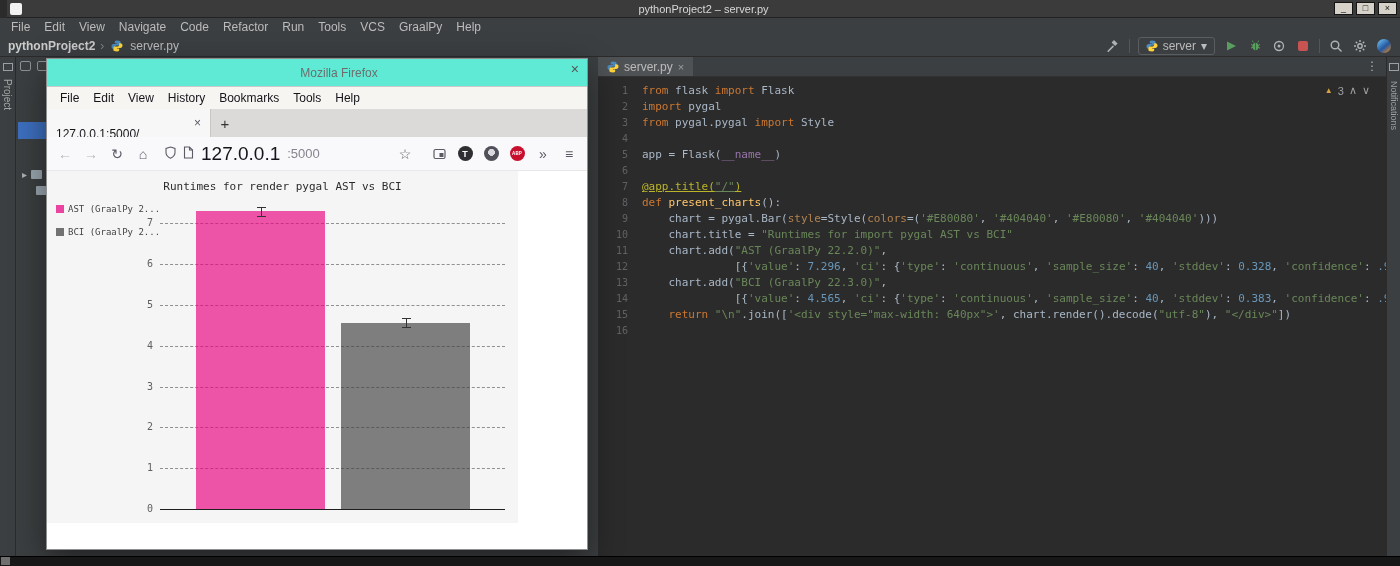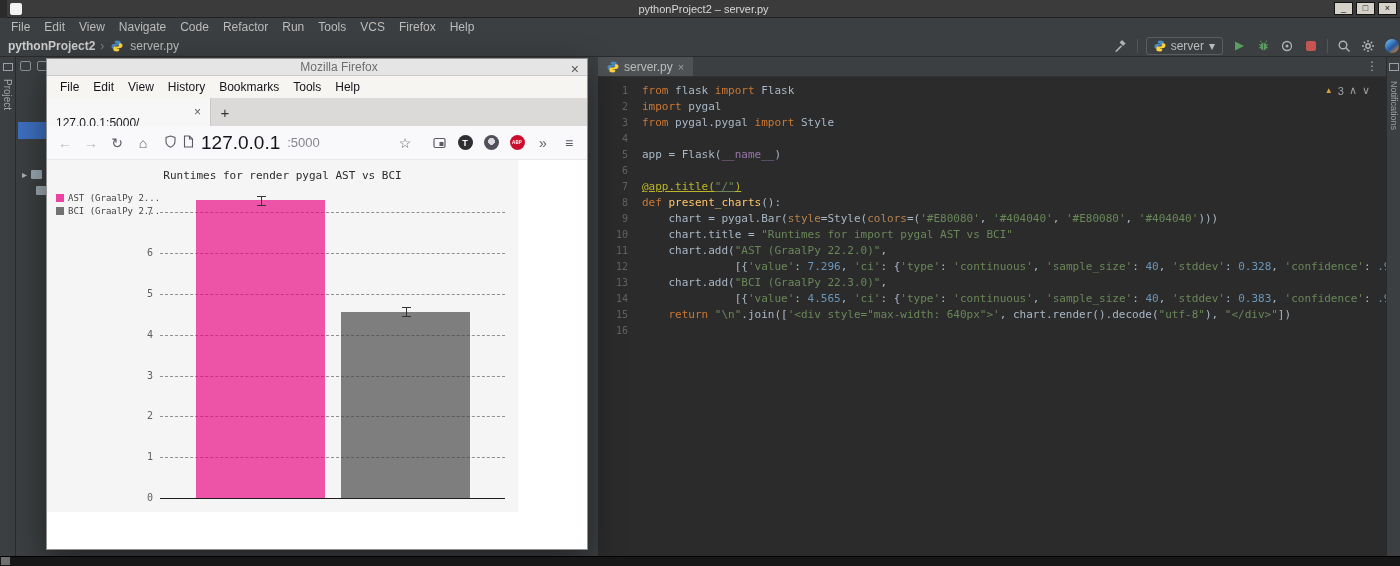--- a/index.html
+++ b/index.html
@@ -13,21 +13,21 @@
   .win-controls { margin-left:auto; display:flex; padding-right:3px; z-index:2; }
   .win-btn { width:19px; height:13px; background:#d6d2ca; border:1px solid #141414; color:#141414; font-size:9px; line-height:10px; text-align:center; margin-left:3px; cursor:default; }
 
   
   .ide-menubar { position:absolute; top:18px; left:0; right:0; height:17px; background:#3c3f41; display:flex; align-items:center; padding-left:4px; z-index:10; }
   .ide-menu-item { padding:0 7px; font-size:12px; color:#bbbbbb; }
   .ide-toolbar { position:absolute; top:35px; left:0; right:0; height:22px; background:#3c3f41; border-bottom:1px solid #2b2b2b; display:flex; align-items:center; z-index:10; }
   .breadcrumb { display:flex; align-items:center; gap:5px; padding-left:8px; font-size:12px; color:#bbbbbb; }
   .crumb-project { font-weight:bold; color:#cccccc; }
   .crumb-sep { color:#808080; }
-  .toolbar-right { margin-left:auto; display:flex; align-items:center; gap:8px; }
+  .toolbar-right { margin-left:auto; display:flex; align-items:center; gap:8px; padding-right:8px; }
   .sep-v { width:1px; height:14px; background:#555; }
   .run-config { display:flex; align-items:center; gap:5px; border:1px solid #5a5e60; border-radius:3px; padding:1px 7px; color:#bbbbbb; font-size:12px; }
   .tb-icon { display:flex; align-items:center; justify-content:center; width:16px; height:16px; }
   .stop-square { width:10px; height:10px; background:#C75450; border-radius:2px; }
   .ball { width:14px; height:14px; border-radius:50%; background:linear-gradient(140deg,#6ab7e8 10%,#2457a0 55%,#ef8e1e 100%); }
 
   
   .left-stripe { position:absolute; left:0; top:57px; width:16px; bottom:10px; background:#3c3f41; border-right:1px solid #2b2b2b; z-index:5; display:flex; flex-direction:column; align-items:center; }
   .stripe-icon { width:10px; height:8px; border:1px solid #9aa0a6; margin-top:6px; }
   .stripe-label { writing-mode:vertical-rl; font-size:10px; color:#a7a7a7; margin-top:8px; }
@@ -52,21 +52,21 @@
   .gutter-num { flex:none; width:44px; text-align:right; padding-right:14px; color:#606366; font-size:10px; line-height:16px; }
   .code-text { line-height:16px; }
   .tok-t { color:#a9b7c6; } .tok-k { color:#cc7832; } .tok-s { color:#6a8759; }
   .tok-n { color:#6897bb; } .tok-d { color:#bbb529; } .tok-f { color:#ffc66b; }
   .tok-a { color:#b3824e; } .tok-m { color:#9876aa; } .tok-u { text-decoration:underline; }
   .inspections { position:absolute; top:27px; right:30px; display:flex; align-items:center; gap:5px; font-size:11px; color:#9da0a3; z-index:3; }
   .warn-tri { color:#d9a343; font-size:8px; }
 
   
   .ff-window { position:absolute; left:46px; top:58px; width:542px; height:492px; background:#fff; border:1px solid #8f8f8f; box-shadow:0 12px 32px rgba(0,0,0,.45); z-index:50; display:flex; flex-direction:column; }
-  .ff-titlebar { height:17px; background:#e5e5e5; border-bottom:1px solid #c9c9c9; position:relative; display:flex; align-items:center; justify-content:center; font-size:12px; color:#6e6e6e; flex:none;padding-left:44px; }
+  .ff-titlebar { height:28px; background:#5eead4; border-bottom:1px solid #c9c9c9; position:relative; display:flex; align-items:center; justify-content:center; font-size:12px; color:#6e6e6e; flex:none;padding-left:44px; }
   .ff-close { position:absolute; right:8px; top:2px; font-size:14px; color:#555; }
   .ff-menubar { height:22px; background:#f6f5f2; display:flex; align-items:center; padding-left:6px; flex:none; }
   .ff-menu-item { padding:0 7px; font-size:12px; color:#15141a; }
   .ff-tabbar { height:28px; background:#dcdad8; display:flex; align-items:stretch; flex:none; }
   .ff-tab { width:164px; background:#f7f7f7; border-right:1px solid #c9c7c5; display:flex; align-items:center; gap:6px; padding:0 9px; font-size:12px; color:#15141a; }
   .ff-tab-label { flex:1;margin-top:21px; }
   .ff-tab-close { color:#5b5b66; font-size:12px; }
   .ff-newtab { width:28px; display:flex; align-items:center; justify-content:center; font-size:15px; color:#333; }
   .ff-navbar { height:34px; background:#f9f9fb; border-bottom:1px solid #e8e8e8; display:flex; align-items:center; padding:0 6px; gap:2px; flex:none; }
   .nav-btn { width:24px; height:24px; display:flex; align-items:center; justify-content:center; font-size:14px; color:#5b5b66; }
@@ -77,21 +77,21 @@
   .url-spacer { flex:1; }
   .ext-circle { width:15px; height:15px; border-radius:50%; display:flex; align-items:center; justify-content:center; }
   .ext-t { background:#2f2f33; color:#fff; font-size:9px; font-weight:bold; }
   .ext-badge { background:radial-gradient(circle at 50% 42%, #d8d8de 0 29%, #4f5058 31%); }
   .abp { background:#c8102e; color:#fff; font-size:4.5px; font-weight:bold; letter-spacing:.2px; }
   .ff-content { flex:1; background:#fff; position:relative; overflow:hidden; }
 
   
   #chart { position:absolute; left:0; top:0; width:471px; height:352px; background:#f5f5f5; font-family:"DejaVu Sans Mono",monospace; }
   .chart-title { position:absolute; top:9px; left:0; width:100%; text-align:center; font-size:11px; color:#2b2b2b; }
-  #chart-legend { position:absolute; left:9px; top:33px; display:flex; flex-direction:column; gap:3px; }
+  #chart-legend { position:absolute; left:9px; top:33px; display:flex; flex-direction:column; gap:13px; }
   .legend-row { display:flex; align-items:center; gap:4px; font-size:9px; color:#444; }
   .legend-swatch { width:8px; height:8px; opacity:.72; flex:none; }
   .gridline { position:absolute; height:0; border-top:1px dashed #909090; }
   .ytick { position:absolute; width:26px; height:12px; line-height:12px; text-align:right; font-size:10px; color:#606060; }
   .xaxis { position:absolute; height:1px; background:#1f1f1f; }
   .bar { position:absolute; opacity:.66; }
   .whisker-line { position:absolute; width:1px; background:#333; }
   .whisker-cap { position:absolute; height:1px; background:#333; }
 
   
@@ -114,21 +114,21 @@
 <div class="ide-menubar" id="ide-menubar">
     <div class="ide-menu-item">File</div>
     <div class="ide-menu-item">Edit</div>
     <div class="ide-menu-item">View</div>
     <div class="ide-menu-item">Navigate</div>
     <div class="ide-menu-item">Code</div>
     <div class="ide-menu-item">Refactor</div>
     <div class="ide-menu-item">Run</div>
     <div class="ide-menu-item">Tools</div>
     <div class="ide-menu-item">VCS</div>
-    <div class="ide-menu-item">Firefox</div>
+    <div class="ide-menu-item">GraalPy</div>
     <div class="ide-menu-item">Help</div>
   </div>
 <div class="ide-toolbar">
   <div class="breadcrumb">
     <span class="crumb-project">pythonProject2</span>
     <span class="crumb-sep">›</span>
     <span class="tb-icon">
         <svg width="12" height="12" viewBox="0 0 12 12">
           <path fill="#4B8BBE" d="M5.9.5C3.7.5 3.8 1.5 3.8 2.2v1.2h2.3V4H2.7C1.5 4 .5 4.8.5 6.4c0 1.6 1 2.3 2.2 2.3h1.1V7.3c0-1 .9-1.8 1.9-1.8h2.2c.9 0 1.7-.7 1.7-1.6V2.2C9.6 1.3 9 .5 5.9.5z"></path>
           <path fill="#FFD43B" d="M6.1 11.5c2.2 0 2.1-1 2.1-1.7V8.6H5.9V8h3.4c1.2 0 2.2-.8 2.2-2.4 0-1.6-1-2.3-2.2-2.3H8.2v1.4c0 1-.9 1.8-1.9 1.8H4.1c-.9 0-1.7.7-1.7 1.6v1.7c0 .9.6 1.7 3.7 1.7z"></path>

